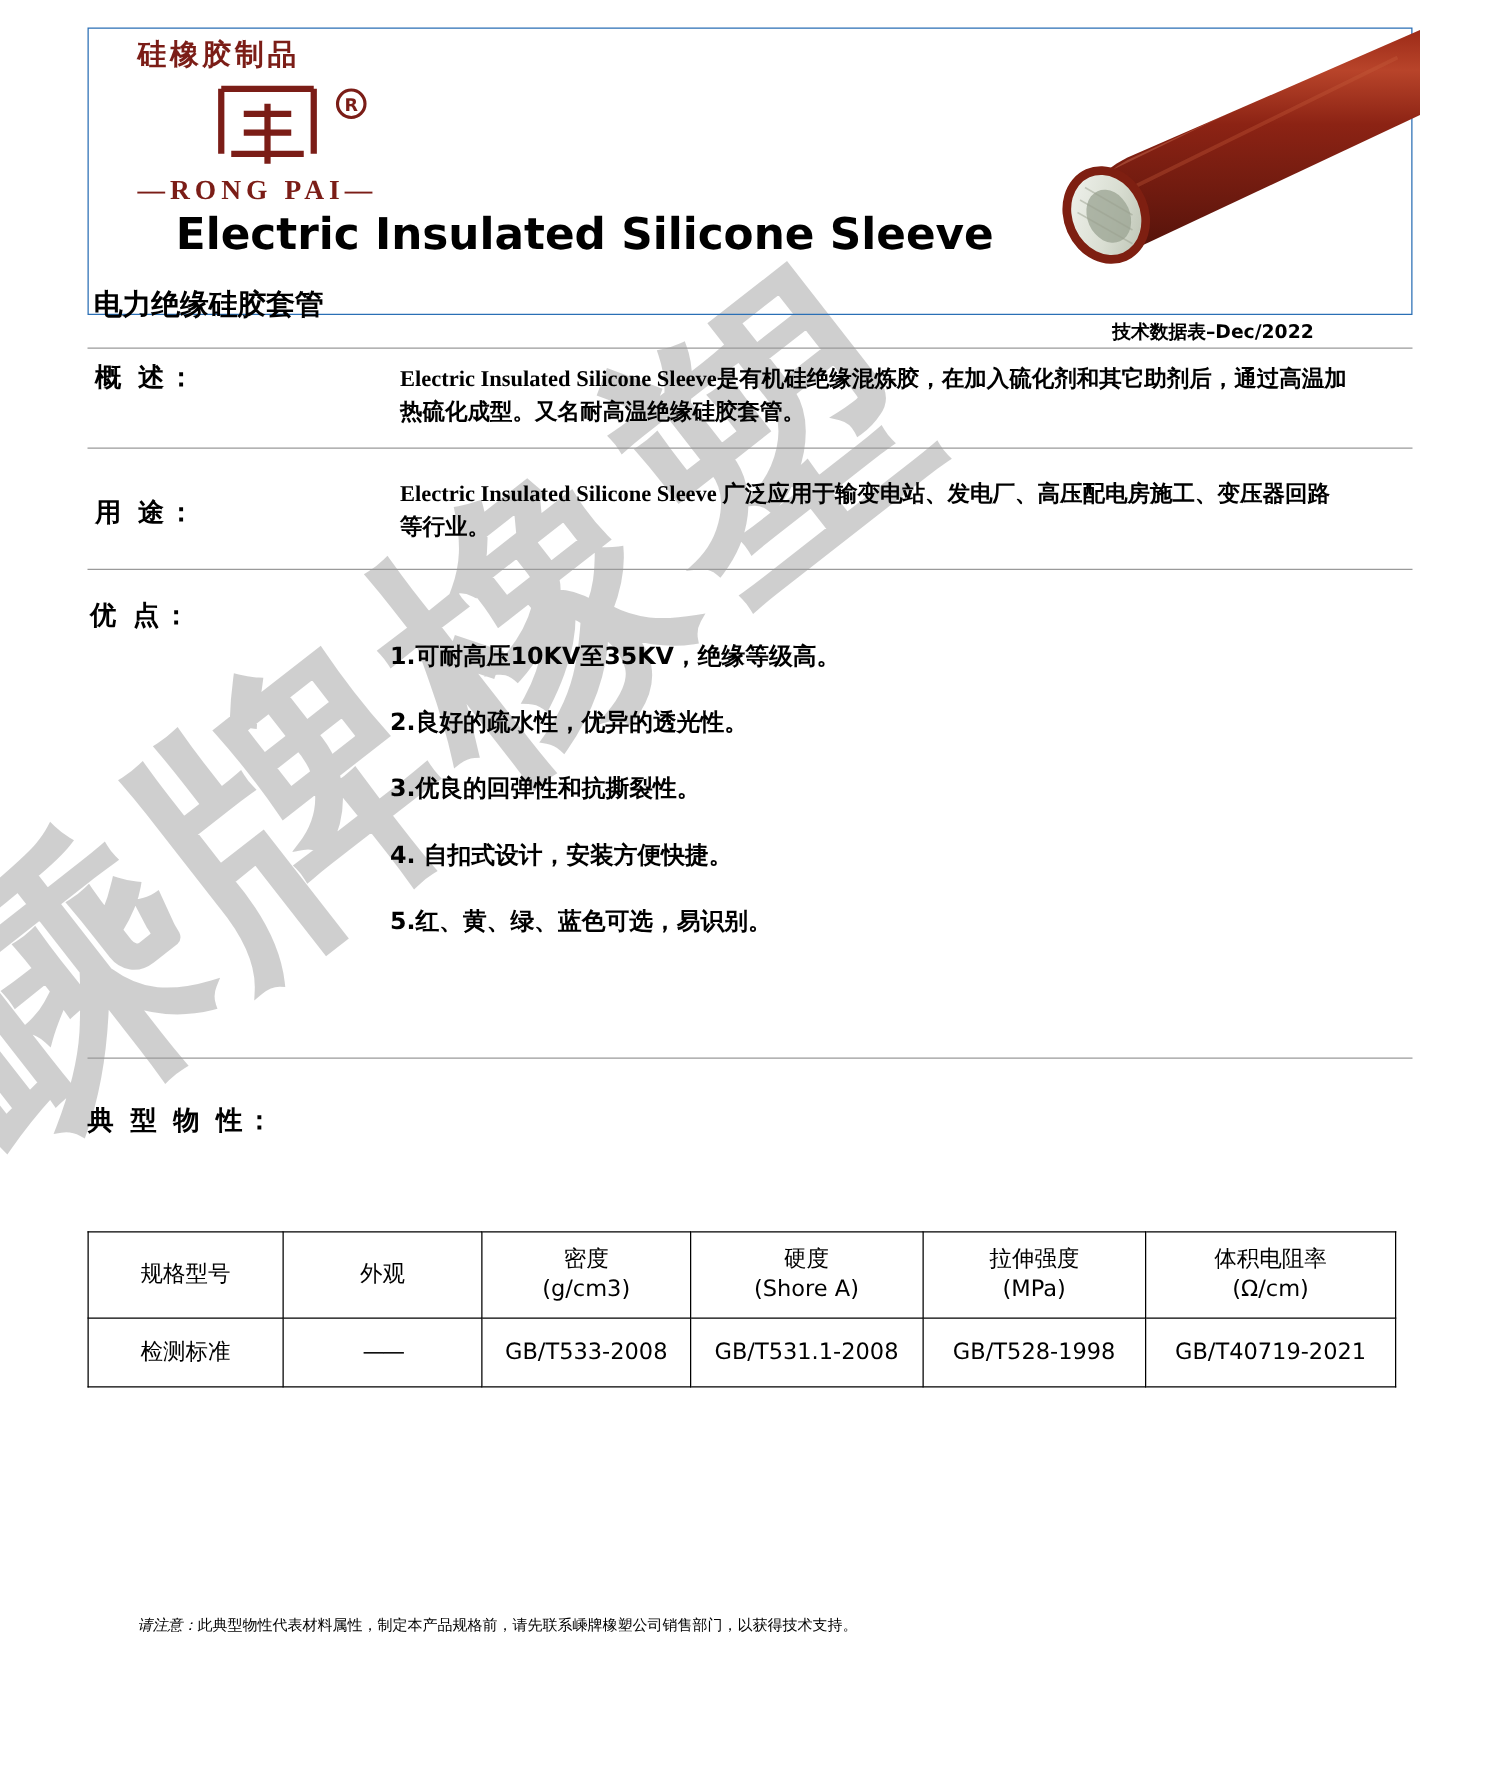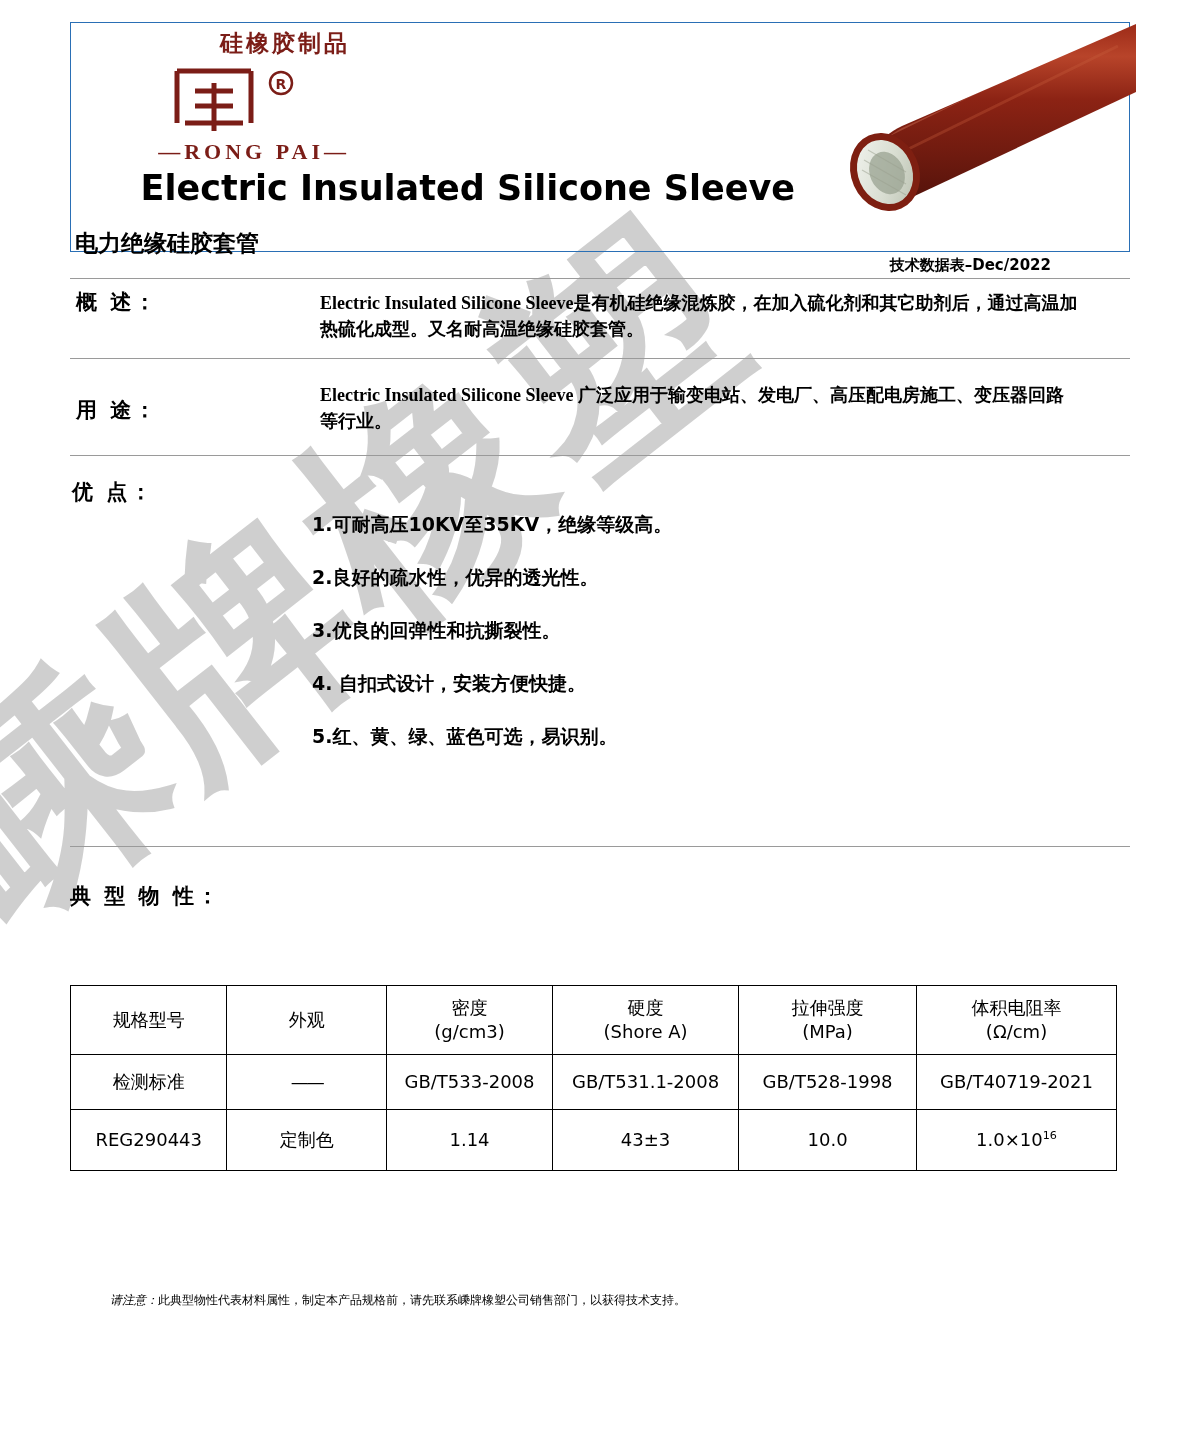--- a/index.html
+++ b/index.html
@@ -52,21 +52,21 @@
     width: 1060px;
     height: 230px;
     border: 1px solid #2a6fb5;
     box-sizing: border-box;
   }
   .logo-wrap {
     position: absolute;
     left: 110px;
     top: 28px;
     width: 240px;
-    text-align: right;
+    text-align: left;
     z-index: 12;
   }
   .logo-top {
     font-family: "DejaVu Sans", sans-serif;
     font-size: 23px;
     font-weight: bold;
     letter-spacing: 3px;
     color: #7b1d17;
   }
   .logo-mark {
@@ -325,30 +325,20 @@
           </td>
         </tr>
         <tr class="std">
           <td>检测标准</td>
           <td class="dash">——</td>
           <td>GB/T533-2008</td>
           <td>GB/T531.1-2008</td>
           <td>GB/T528-1998</td>
           <td>GB/T40719-2021</td>
         </tr>
-        <tr class="val">
-          <td>REG290443</td>
-          <td>定制色</td>
-          <td>1.14</td>
-          <td>43±3</td>
-          <td>10.0</td>
-          <td>
-            <span>1.0×10</span><sup>16</sup>
-          </td>
-        </tr>
       </tbody>
         </table>
     </div>
 
     <div class="footer-note">
       <span class="it">请注意：</span><span>此典型物性代表材料属性，制定本产品规格前，请先联系嵊牌橡塑公司销售部门，以获得技术支持。</span>
     </div>
 
   </div>
 </div>

